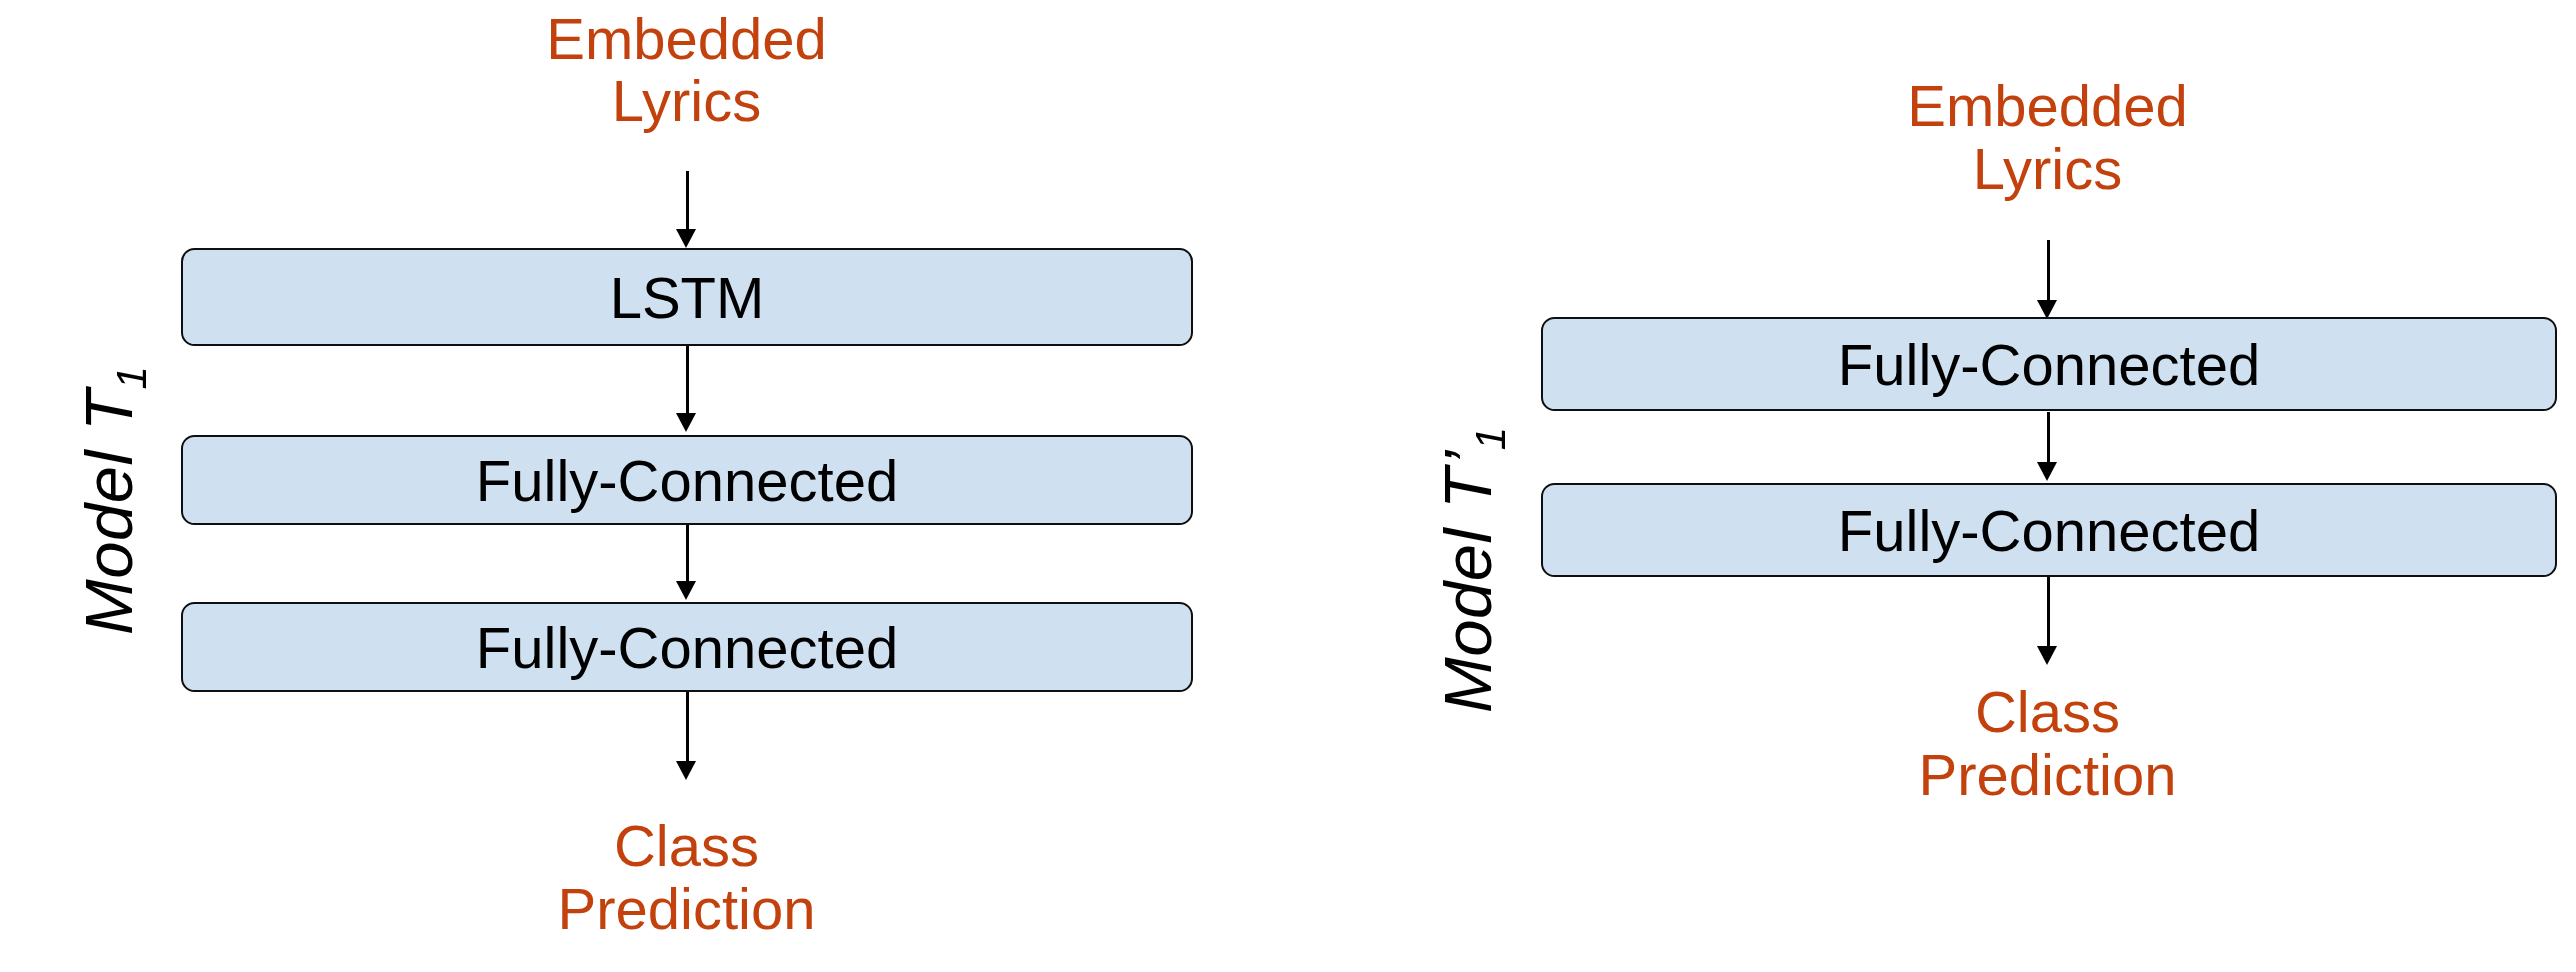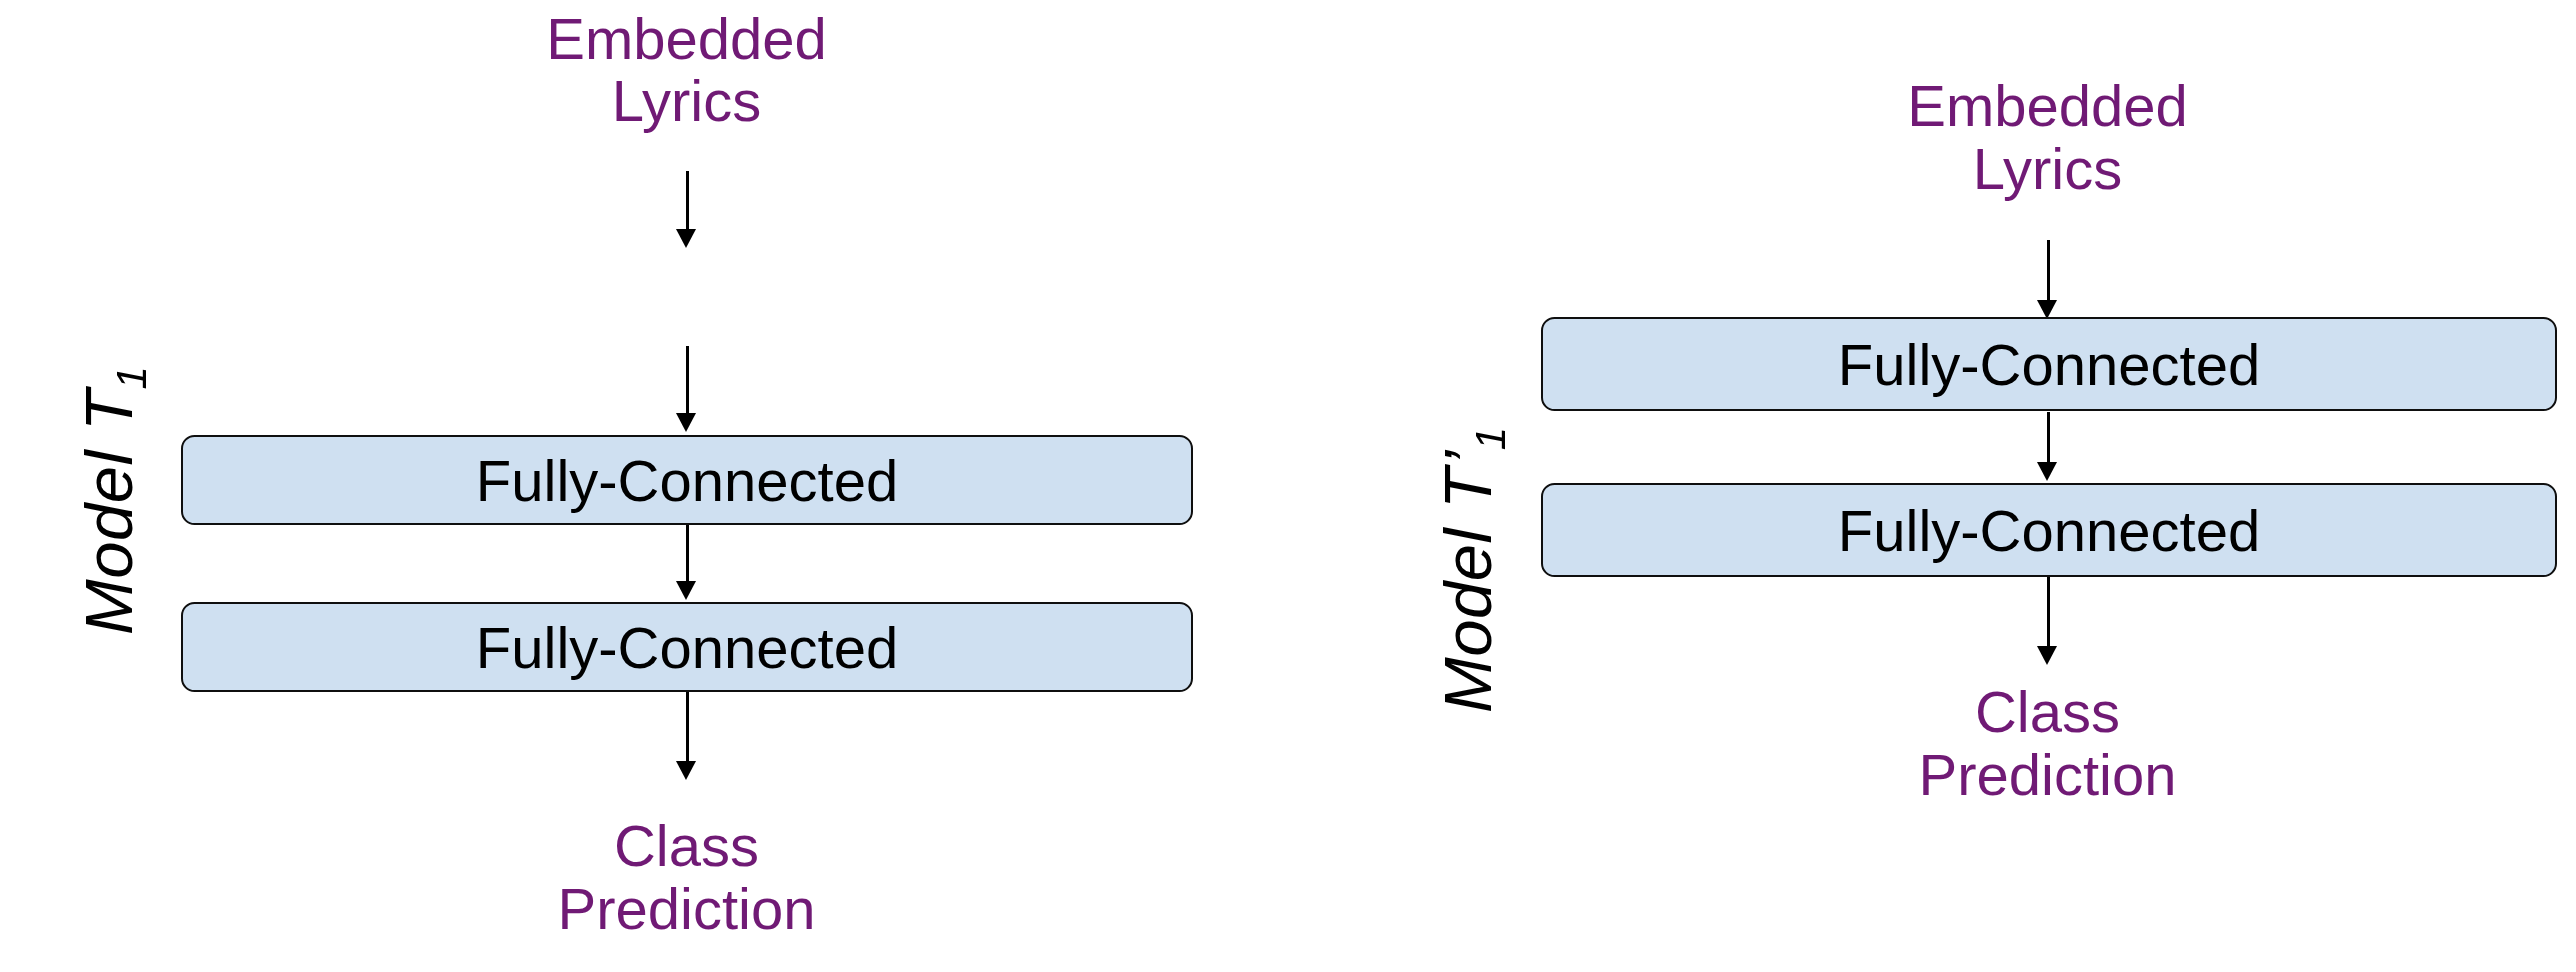--- a/index.html
+++ b/index.html
@@ -55,21 +55,21 @@
     padding-left: 1.9px;
   }
 
   
   .io-text {
     position: absolute;
     text-align: center;
     font-size: 58px;
     line-height: 1.08;
     white-space: nowrap;
-    color: #701a75;
+    color: #c2410c;
   }
 
   
   .layer-box {
     position: absolute;
     box-sizing: border-box;
     background: #cfe0f1;
     border: 2.9px solid #0f0f0f;
     border-radius: 13.5px;
     display: flex;
@@ -116,20 +116,23 @@
     <div class="io-text" style="left: 398px; top: 7.7px; width: 577px;">
       <div>Embedded</div>
       <div>Lyrics</div>
     </div>
 
     <div class="arrow" style="left: 687px; top: 171px; height: 79px;">
       <div class="shaft" style="height: 62px;"></div>
       <div class="head" style="top: 58px;"></div>
     </div>
 
+    <div class="layer-box" style="left: 181px; top: 248px; width: 1012px; height: 98px;">
+      <span>LSTM</span>
+    </div>
 
     <div class="arrow" style="left: 687px; top: 346px; height: 88px;">
       <div class="shaft" style="height: 71px;"></div>
       <div class="head" style="top: 67px;"></div>
     </div>
 
     <div class="layer-box" style="left: 181px; top: 435px; width: 1012px; height: 90px;">
       <span>Fully-Connected</span>
     </div>
 

